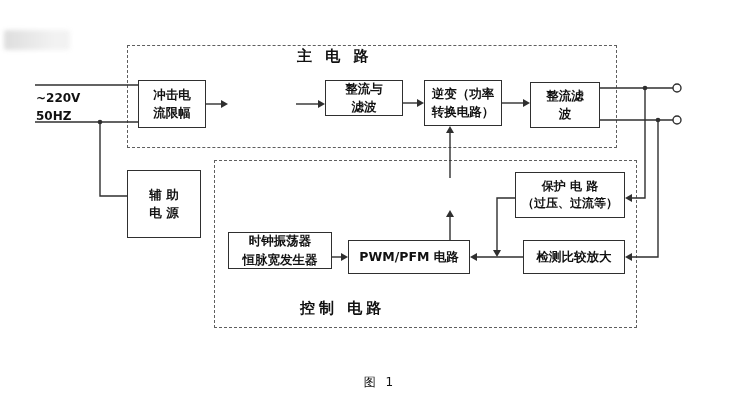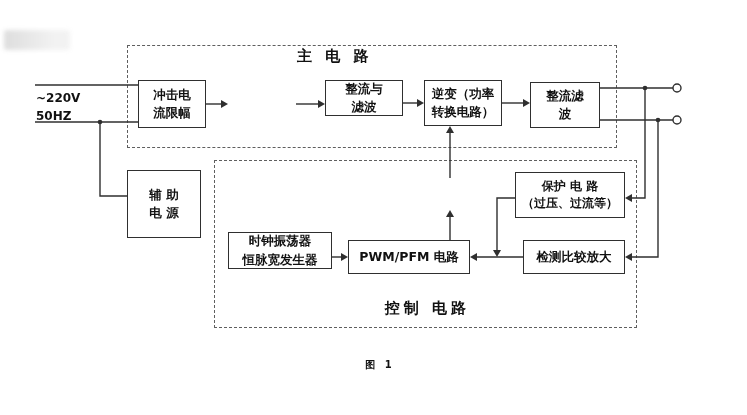--- a/index.html
+++ b/index.html
@@ -35,26 +35,26 @@
   #b-outrect   { left:530px; top:82px;  width:70px;  height:46px; }
   #b-aux       { left:127px; top:170px; width:74px;  height:68px; }
   #b-drive     { left:410px; top:178px; width:80px;  height:32px; }
   #b-prot      { left:515px; top:172px; width:110px; height:46px; font-size:12px; }
   #b-clock     { left:228px; top:232px; width:104px; height:37px; }
   #b-pwm       { left:348px; top:240px; width:122px; height:34px; }
   #b-detect    { left:523px; top:240px; width:102px; height:34px; }
 
   .seclabel { position:absolute; font-size:15px; font-weight:bold; letter-spacing:4px; color:var(--text,#111); }
   #lbl-main    { left:297px; top:47px;  width:150px; text-align:left; }
-  #lbl-control { left:320px; top:299px; width:150px; text-align:right; }
+  #lbl-control { left:300px; top:299px; width:150px; text-align:left; }
 
   .acl { position:absolute; font-size:12px; font-weight:bold; line-height:1.5; white-space:pre-line; color:var(--text,#111); }
   #ac-label { left:36px; top:89px; }
 
-  .caption { position:absolute; font-size:10px; font-weight:bold; letter-spacing:3px; color:var(--text,#111); }
+  .caption { position:absolute; font-size:12px; font-weight:normal; letter-spacing:3px; color:var(--text,#111);margin-top:16px; }
   #caption { left:340px; top:358px; width:80px; text-align:center; }
 
   .watermark {
     position:absolute; left:4px; top:30px; width:66px; height:20px;
     background:linear-gradient(90deg,#b5b5b5,#e3e3e3 75%);
     opacity:.45; filter:blur(2px); border-radius:3px;
   }
 </style>
 </head>
 <body>

